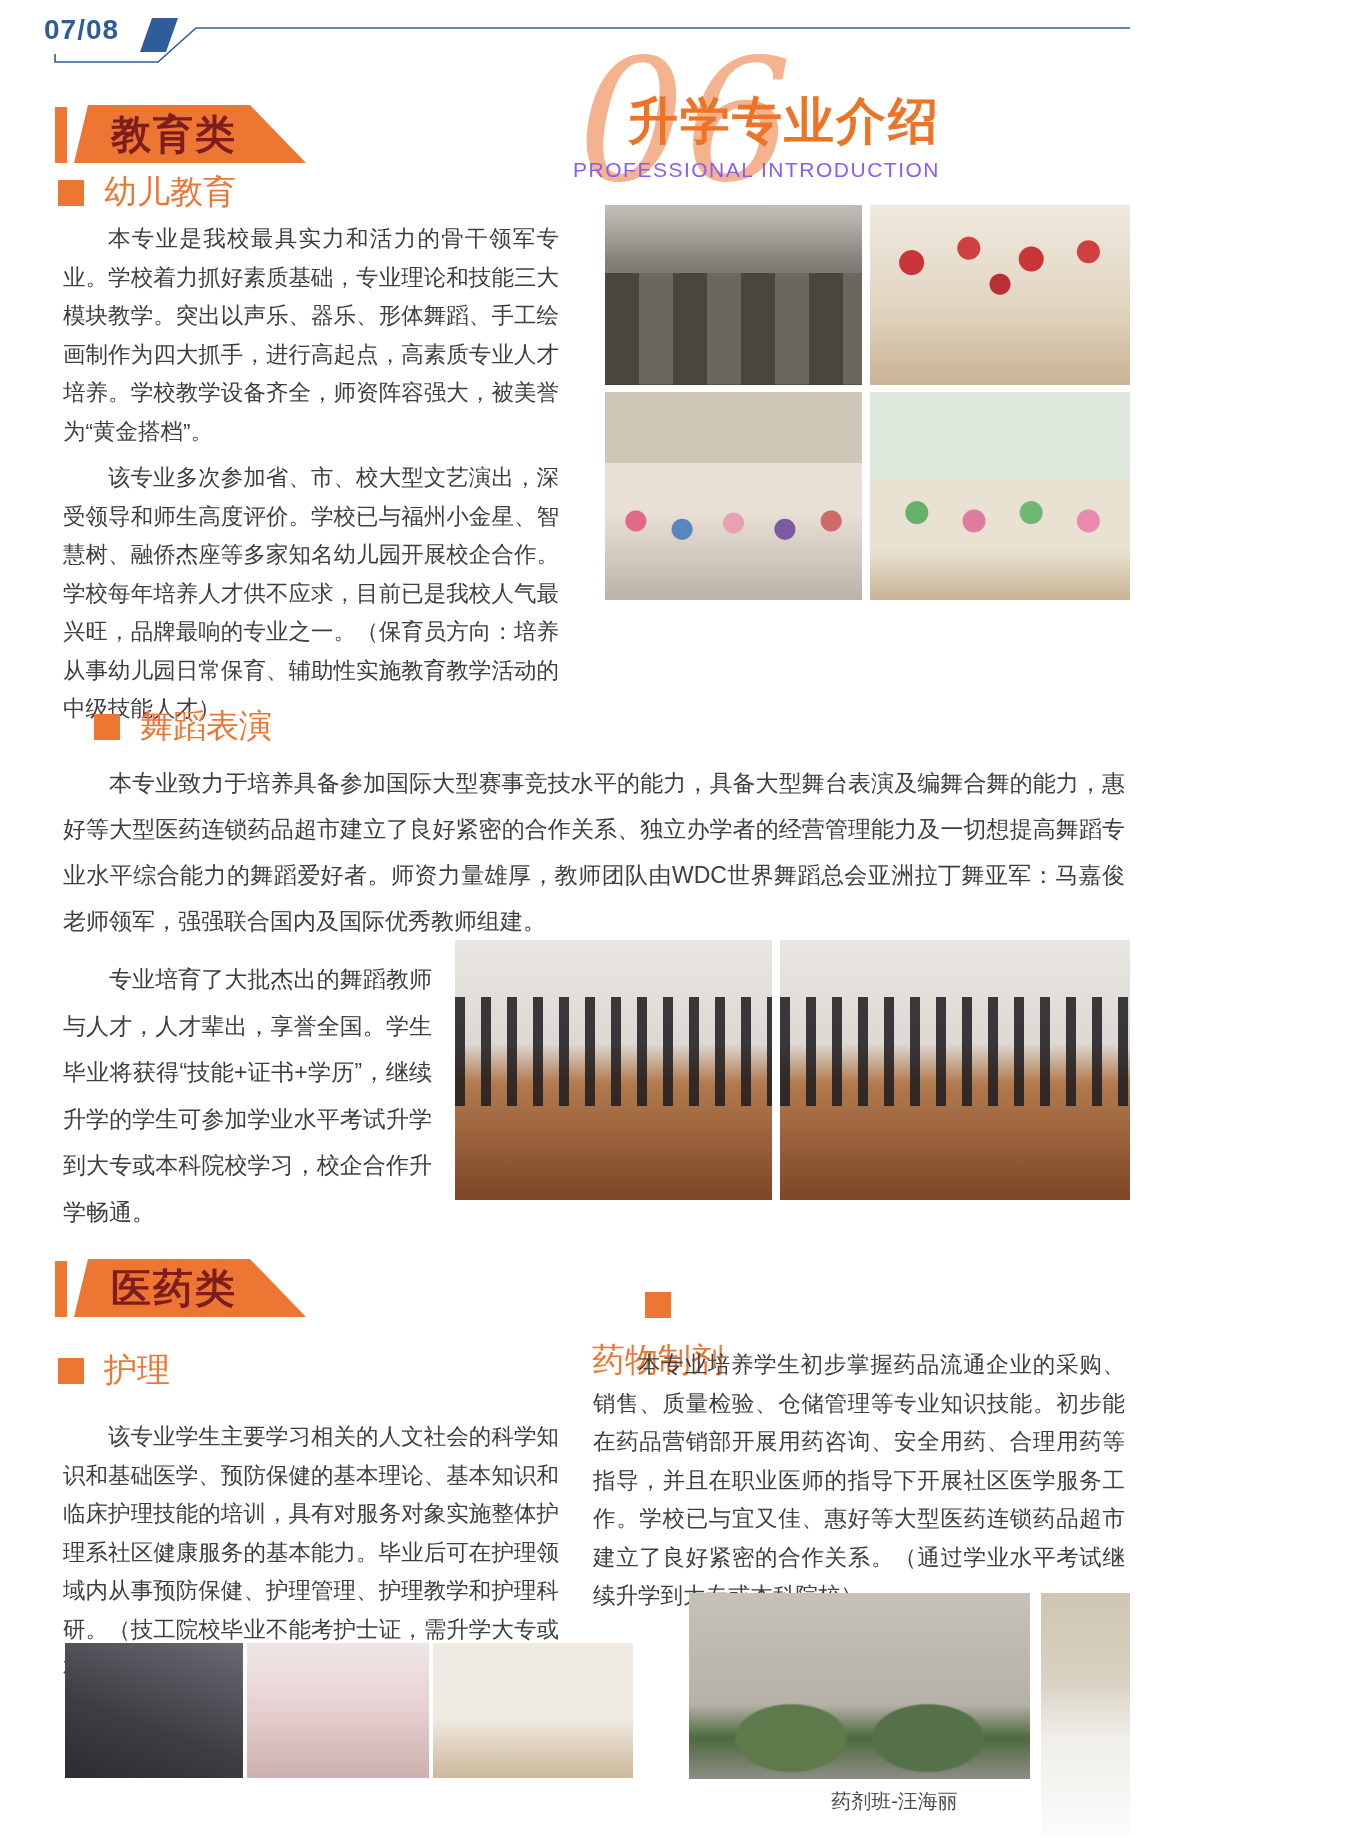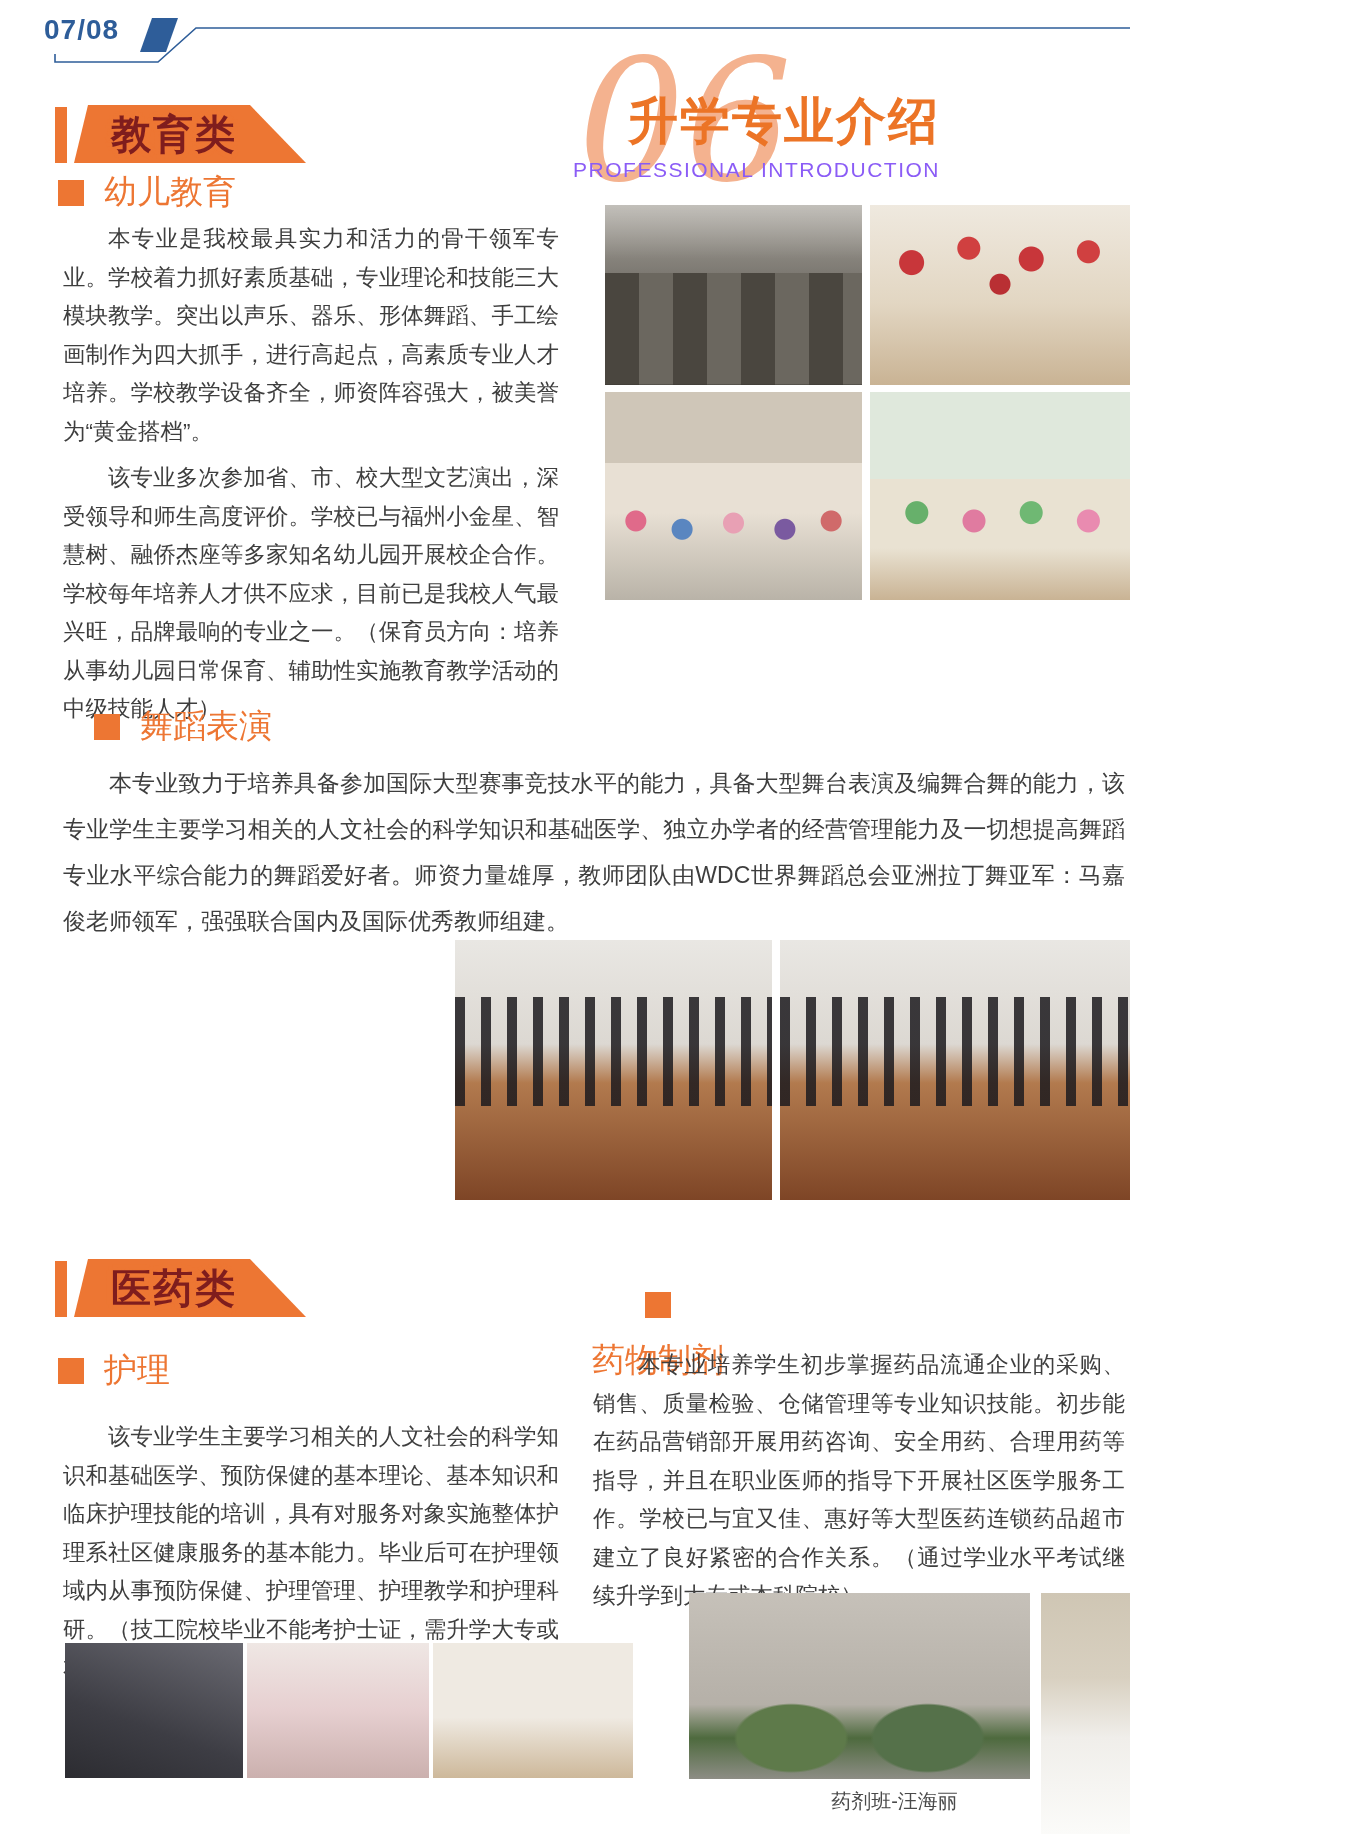--- a/index.html
+++ b/index.html
@@ -139,21 +139,24 @@
   <div class="photo ph-piano" style="left:605px;top:205px;width:257px;height:180px;"></div>
   <div class="photo ph-fans" style="left:870px;top:205px;width:260px;height:180px;"></div>
   <div class="photo ph-children" style="left:605px;top:392px;width:257px;height:208px;"></div>
   <div class="photo ph-costume" style="left:870px;top:392px;width:260px;height:208px;"></div>
 
   <div class="sec-head" style="left:58px;top:704px;padding-left:36px;">
     <span class="sq"></span>
     <span class="t">舞蹈表演</span>
   </div>
   <div class="para para-wide" style="left:55px;top:752px;width:1078px;">
-    <p>本专业致力于培养具备参加国际大型赛事竞技水平的能力，具备大型舞台表演及编舞合舞的能力，该专业学生主要学习相关的人文社会的科学知识和基础医学、独立办学者的经营管理能力及一切想提高舞蹈专业水平综合能力的舞蹈爱好者。师资力量雄厚，教师团队由WDC世界舞蹈总会亚洲拉丁舞亚军：马嘉俊老师领军，强强联合国内及国际优秀教师组建。</p>
+    <p>本专业致力于培养具备参加国际大型赛事竞技水平的能力，具备大型舞台表演及编舞合舞的能力，惠好等大型医药连锁药品超市建立了良好紧密的合作关系、独立办学者的经营管理能力及一切想提高舞蹈专业水平综合能力的舞蹈爱好者。师资力量雄厚，教师团队由WDC世界舞蹈总会亚洲拉丁舞亚军：马嘉俊老师领军，强强联合国内及国际优秀教师组建。</p>
+  </div>
+  <div class="para para-dance2" style="left:55px;top:948px;width:385px;">
+    <p>专业培育了大批杰出的舞蹈教师与人才，人才辈出，享誉全国。学生毕业将获得“技能+证书+学历”，继续升学的学生可参加学业水平考试升学到大专或本科院校学习，校企合作升学畅通。</p>
   </div>
   <div class="photo ph-studio" style="left:455px;top:940px;width:317px;height:260px;"></div>
   <div class="photo ph-studio" style="left:780px;top:940px;width:350px;height:260px;"></div>
 
   <div class="banner" style="left:55px;top:1256px;">
     <div class="bar"></div>
     <div class="shape"></div>
     <div class="label">医药类</div>
   </div>
 

